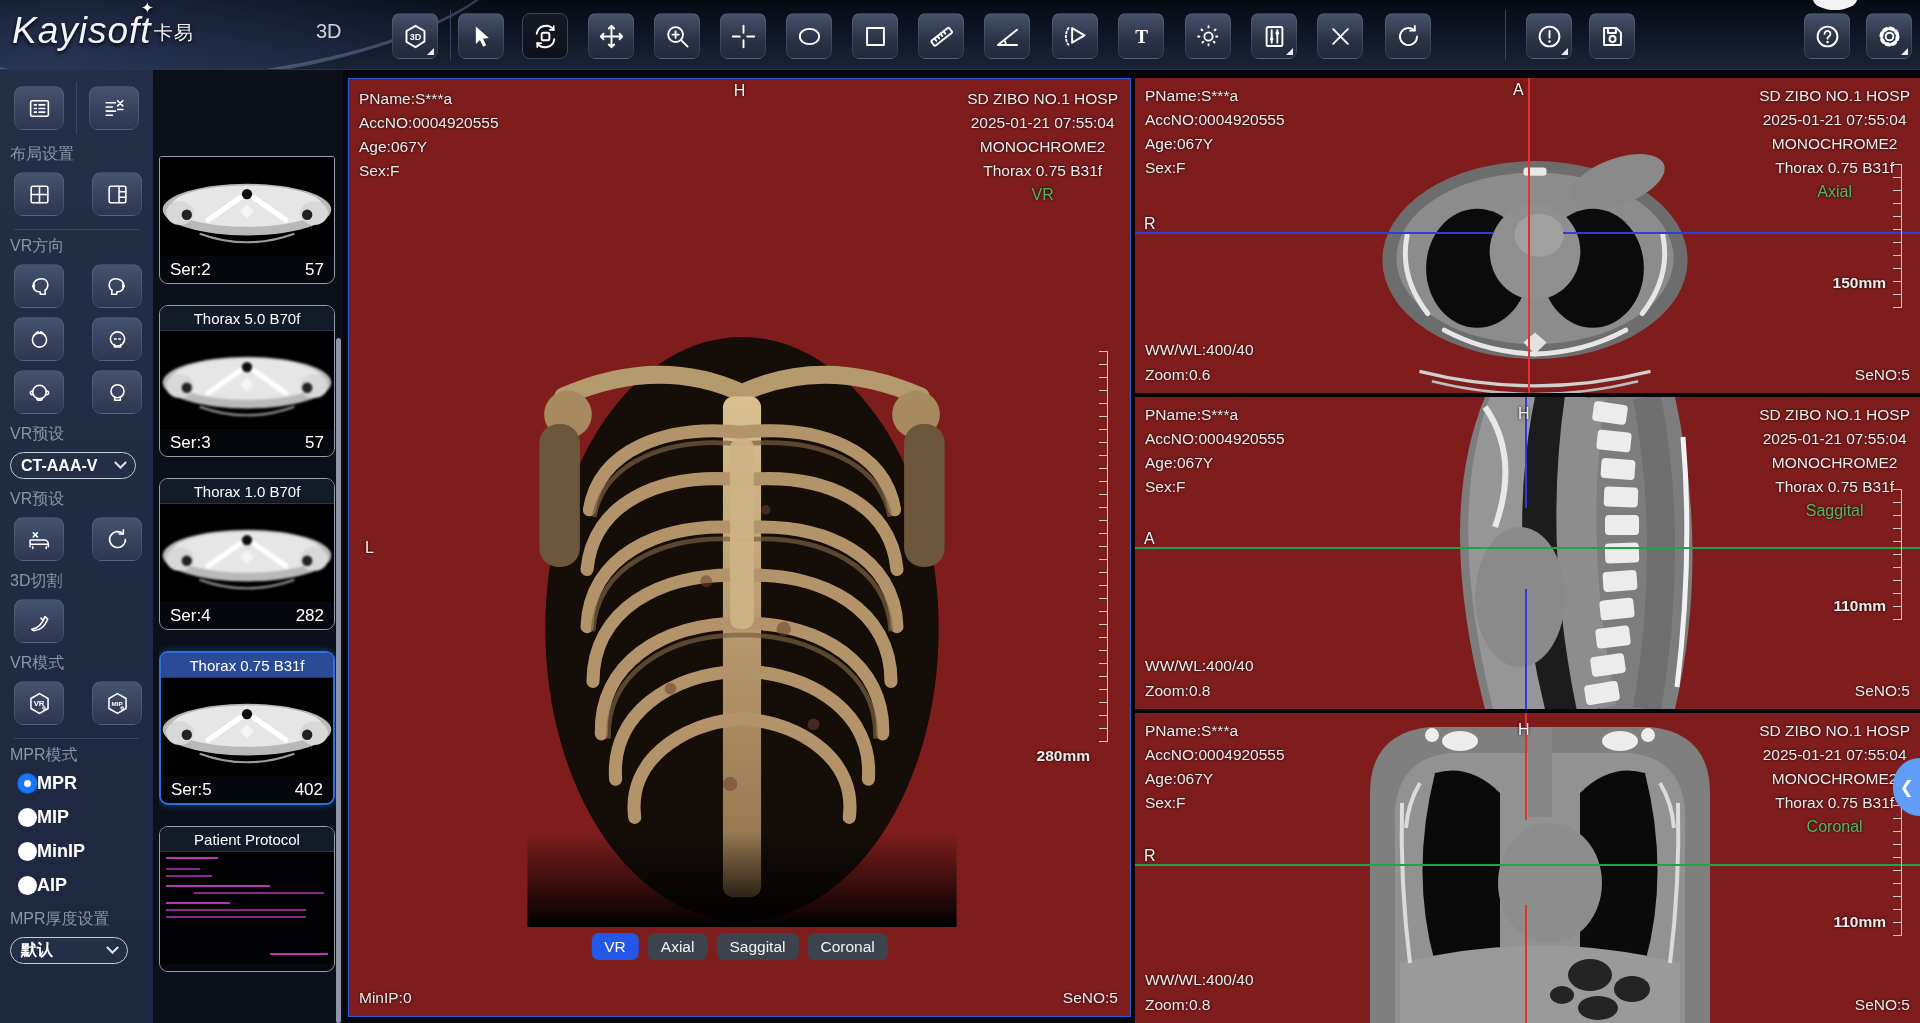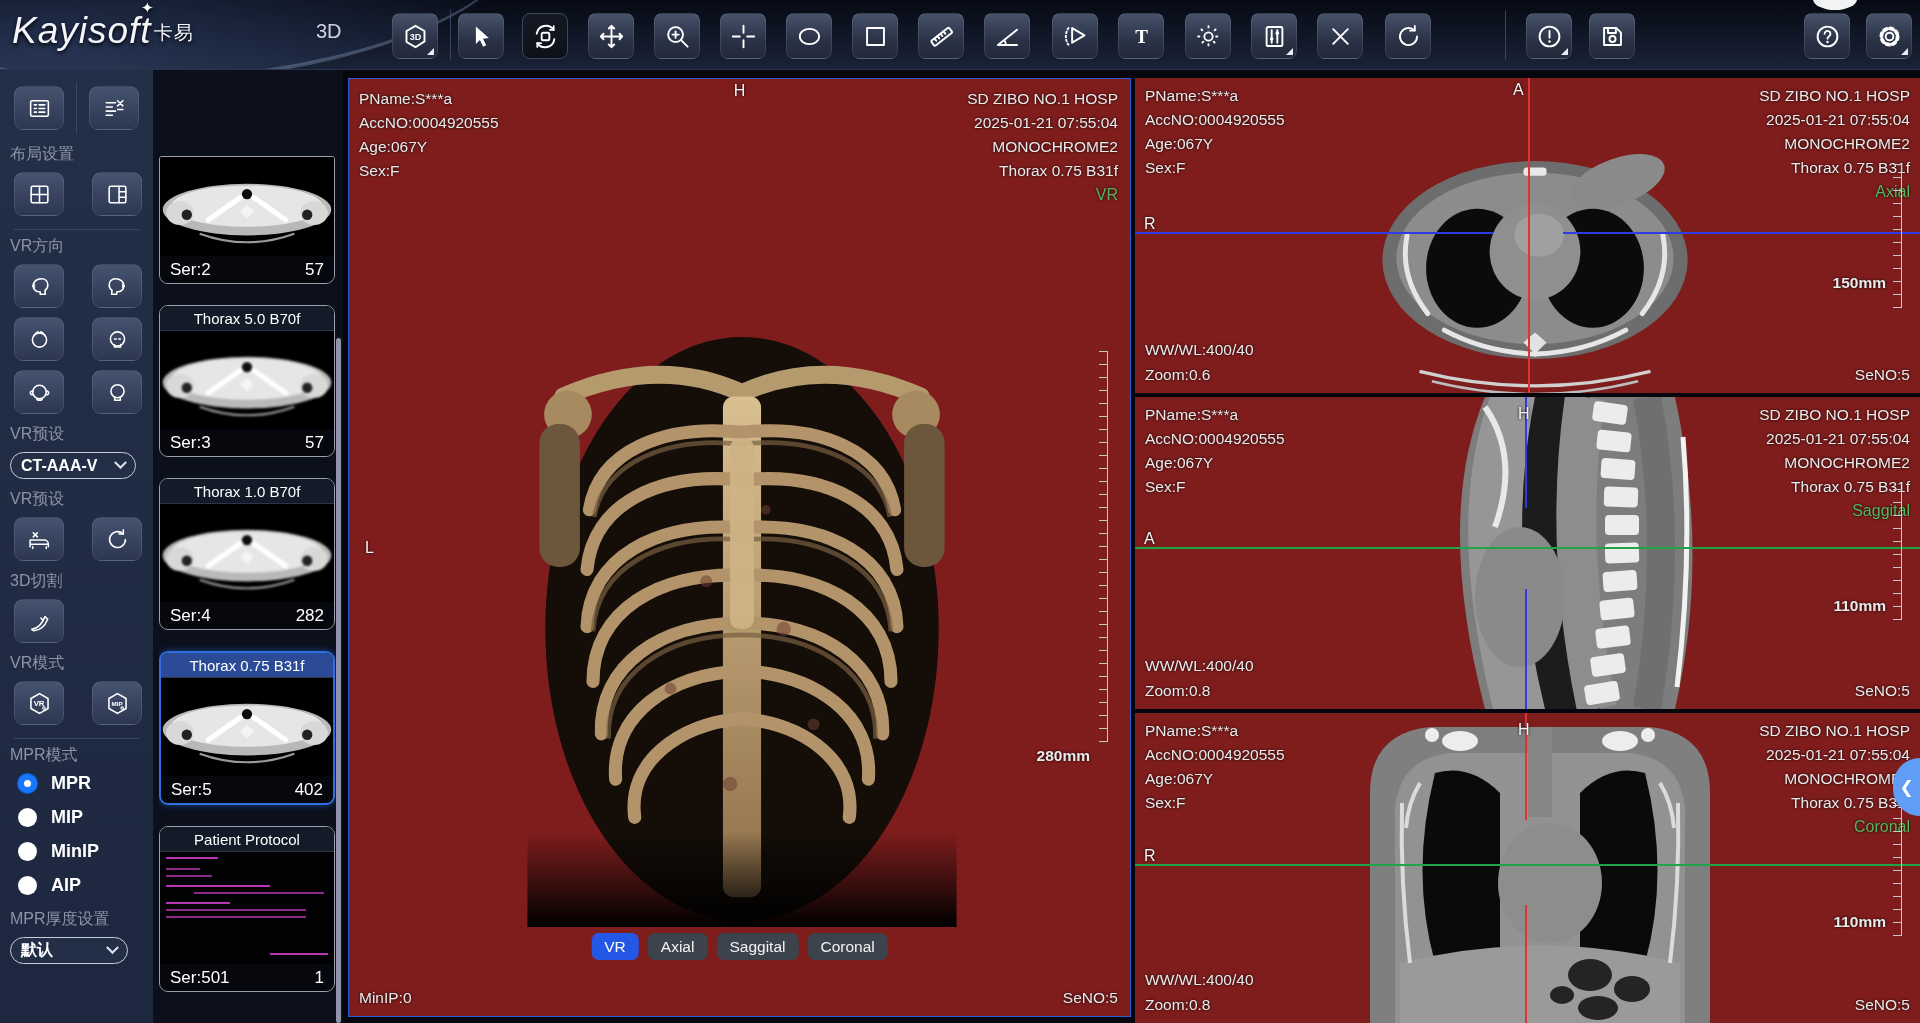--- a/index.html
+++ b/index.html
@@ -41,21 +41,21 @@
     border:1px solid rgba(255,255,255,.10); display:flex; align-items:center; justify-content:center; cursor:pointer; }
   .sb-btn .ic { width:25px; height:25px; stroke-width:1.5; }
   .sb-label { color:#8b95a8; font-size:16px; margin:10px 0 7px 0; }
   .sb-hr { height:1px; background:#3a4763; margin:13px 14px 6px 4px; }
   .sb-vdiv { width:1px; height:52px; background:#3a4763; margin-left:-14px; margin-right:-14px; }
   .pill-select { display:flex; align-items:center; justify-content:space-between;
     width:126px; height:27px; border:1.5px solid #c6cdda; border-radius:14px;
     background:#232e47; color:#fff; font-size:16px; font-weight:bold; padding:0 10px 0 10px; cursor:pointer; }
   .chev { width:9px; height:9px; border-right:2px solid #dfe4ee; border-bottom:2px solid #dfe4ee;
     transform:rotate(45deg) translate(-2px,-2px); }
-  .radio-row { display:flex; align-items:center; gap:14px; margin:0 0 13px 8px; cursor:pointer; }
+  .radio-row { display:flex; align-items:center; margin:0 0 13px 8px; cursor:pointer; }
   .radio { width:19px; height:19px; border-radius:50%; background:#fff; }
   .radio.on { background:#1677ff; position:relative; box-shadow:0 0 0 1px #0f5ccc; }
   .radio.on::after { content:""; position:absolute; left:6px; top:6px; width:7px; height:7px;
     border-radius:50%; background:#fff; }
   .radio-label { color:#fff; font-size:18px; font-weight:bold; }
 
   
   #thumbcol { position:absolute; left:153px; top:70px; width:190px; height:953px; background:#0b101b; }
   #series-header { position:absolute; left:2px; top:0px; width:186px; height:78px;
     background:linear-gradient(180deg,#31436c 0%,#273759 100%);
@@ -80,21 +80,21 @@
   .proto-body { height:112px; background:#020204; padding:5px 6px; position:relative; }
   .pl { height:2px; background:#b636b6; margin-bottom:5px; }
   .pl.dim { background:#8c2a8c; }
   #vscrollbar { position:absolute; left:183px; top:268px; width:5px; height:685px;
     background:#8d95a6; border-radius:3px; }
 
   
   .vp { position:absolute; background:#7f1d1d; overflow:hidden; }
   .hud { position:absolute; color:#eaeaea; font-size:15.5px; line-height:24px;
     text-shadow:0 0 3px #000; white-space:nowrap; }
-  .hud.tr { text-align:right; }
+  .hud.tr { text-align:center; }
   .green { color:#54b75b; }
   .marker { position:absolute; color:#f2f2f2; font-size:16px; text-shadow:0 0 3px #000; }
   .xv { position:absolute; width:2px; }
   .xh { position:absolute; height:2px; }
   .red { background:#e23333; } .blu { background:#2d3de2; } .grn { background:#1fa44a; }
   .vruler { position:absolute; width:9px; border-right:1px solid #c3c8d0;
     background:repeating-linear-gradient(to bottom,#c3c8d0 0 1px,transparent 1px 13px); }
   .ruler-label { position:absolute; color:#eaeaea; font-size:15.5px; font-weight:bold; text-shadow:0 0 3px #000; }
 
   
@@ -463,21 +463,21 @@
       <div class="ct-wrap">
           <svg width="172" height="96" viewBox="0 0 200 110">
             <use href="#ct-thumb"></use>
           </svg>
         </div>
       <div class="card-foot">
           <span>Ser:5</span>
           <span>402</span>
         </div>
     </div>
-    <div class="card" style="height:166px">
+    <div class="card" style="height:146px">
       <div class="card-title">Patient Protocol</div>
       <div class="proto-body">
         <i class="pl" style="display:block;width:52px"></i>
         <i class="pl dim" style="display:block;width:34px;margin-top:9px"></i>
         <i class="pl dim" style="display:block;width:46px"></i>
         <i class="pl" style="display:block;width:104px;margin-top:8px"></i>
         <i class="pl dim" style="display:block;width:130px;margin-left:28px"></i>
         <i class="pl" style="display:block;width:64px;margin-top:8px"></i>
         <i class="pl dim" style="display:block;width:140px"></i>
         <i class="pl dim" style="display:block;width:140px"></i>

